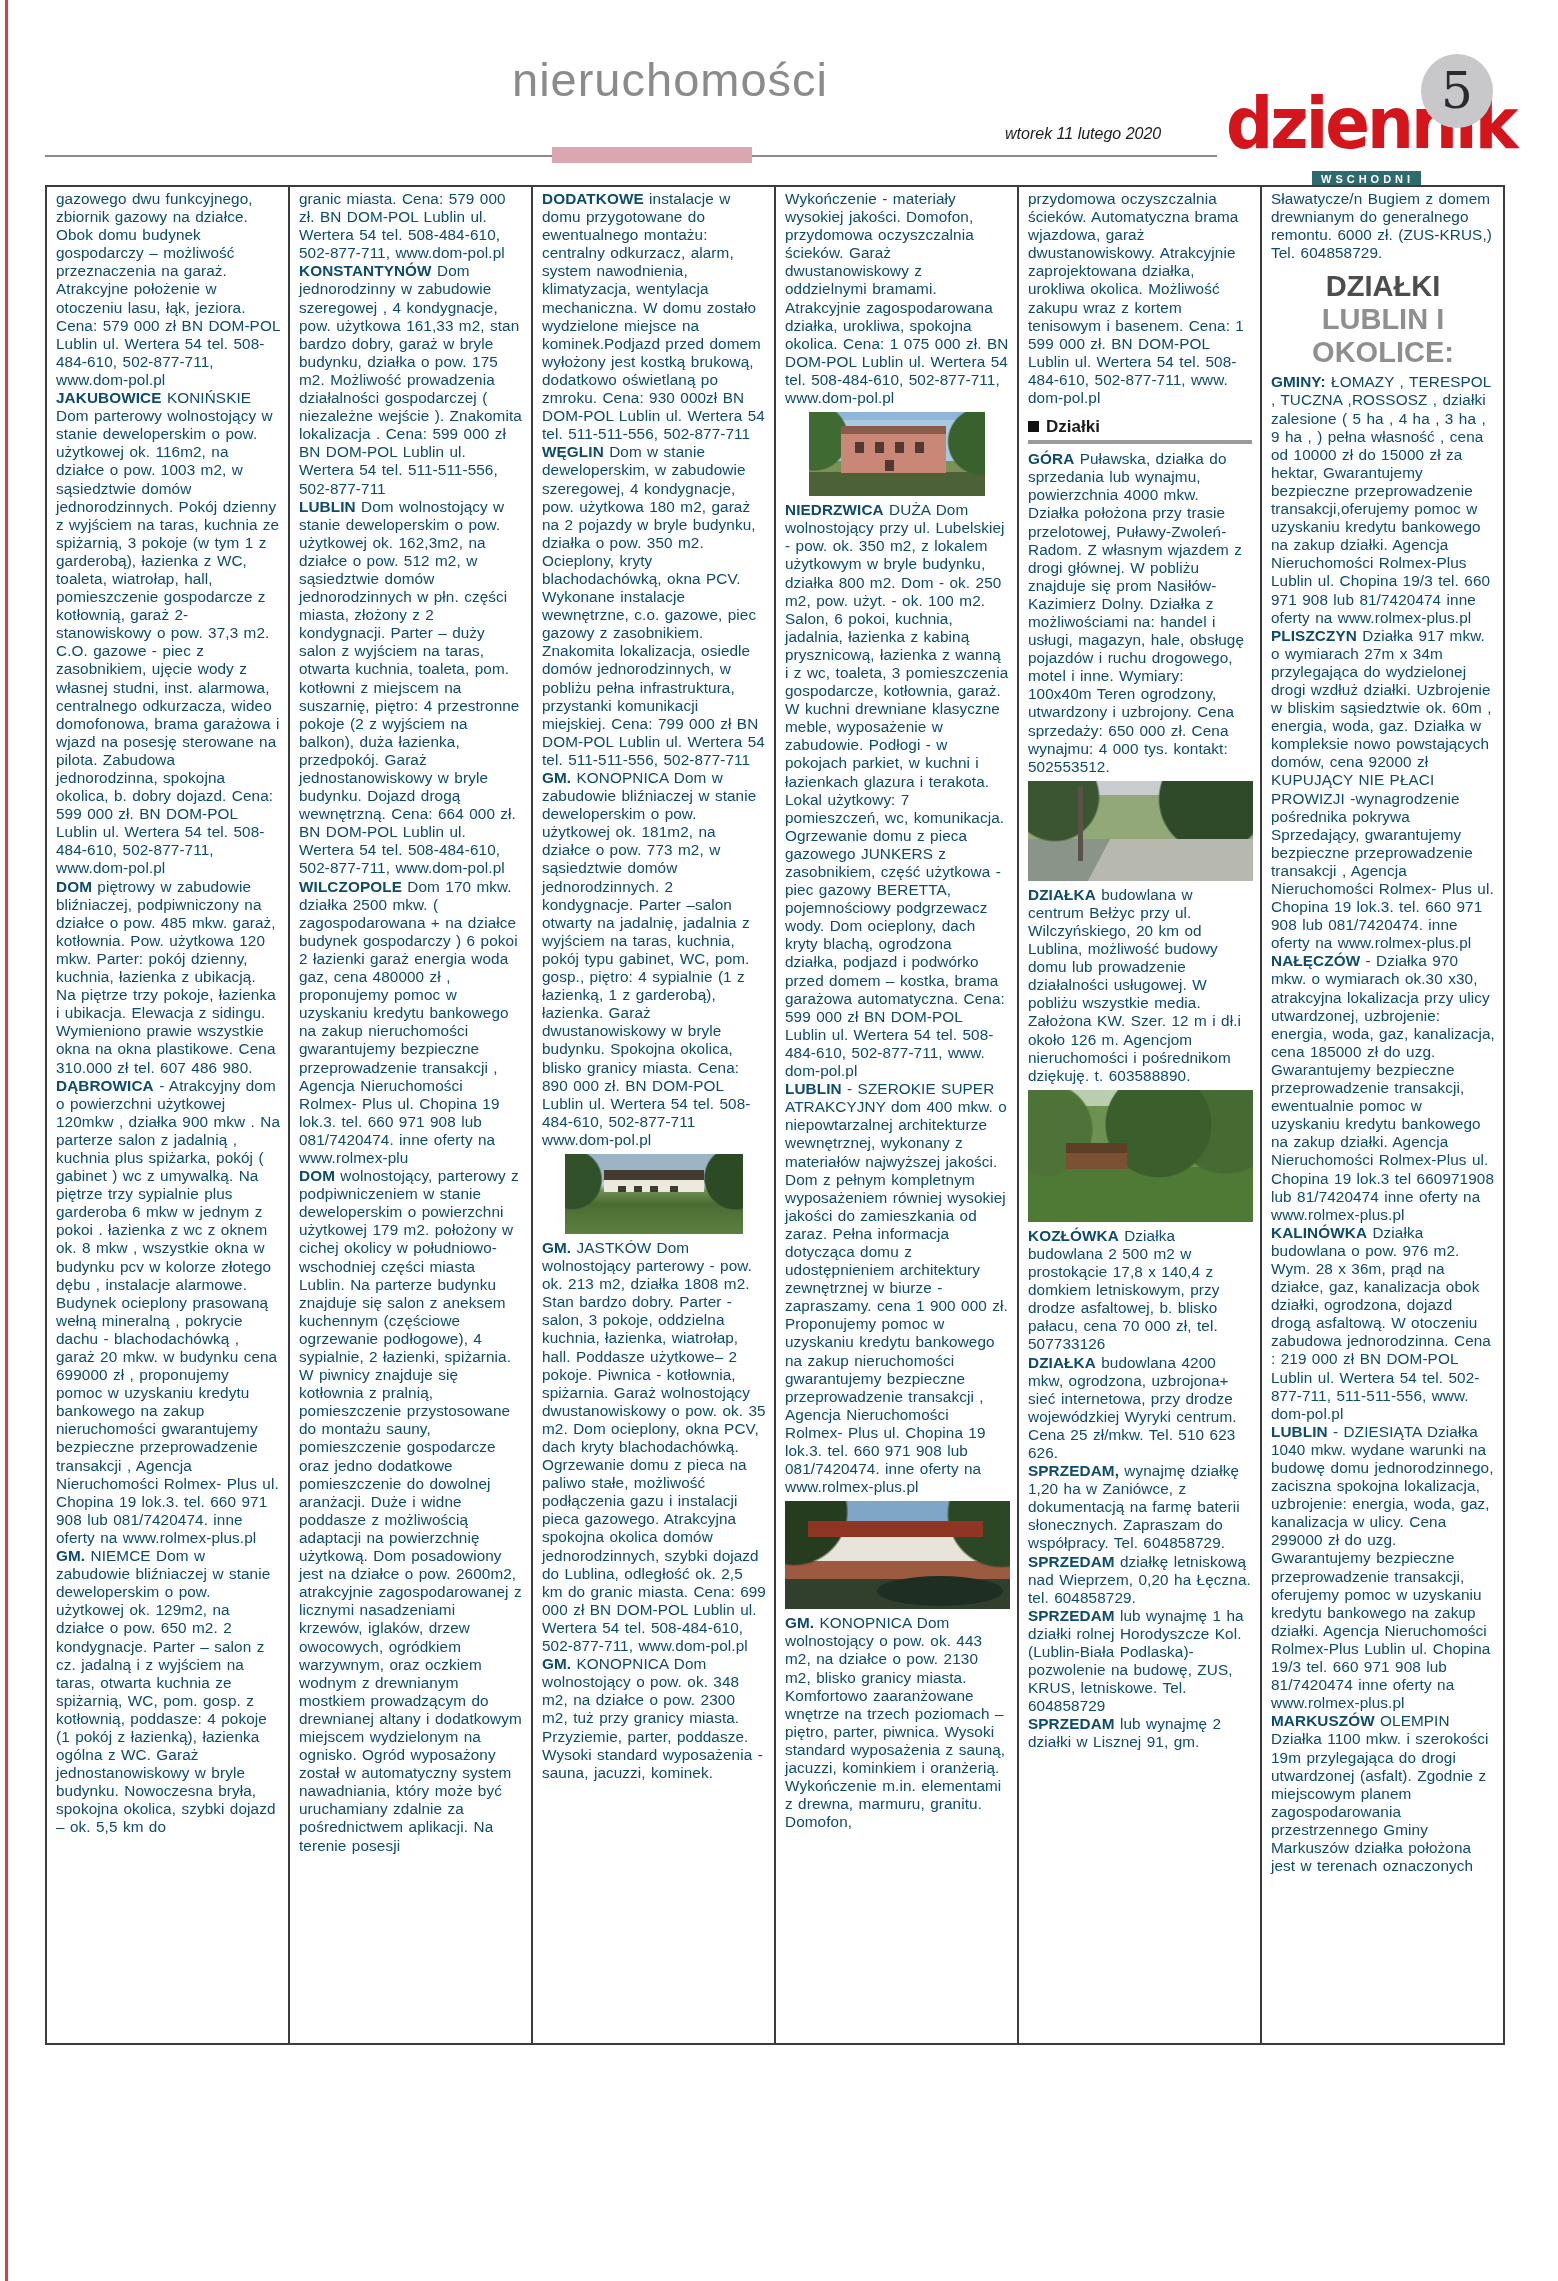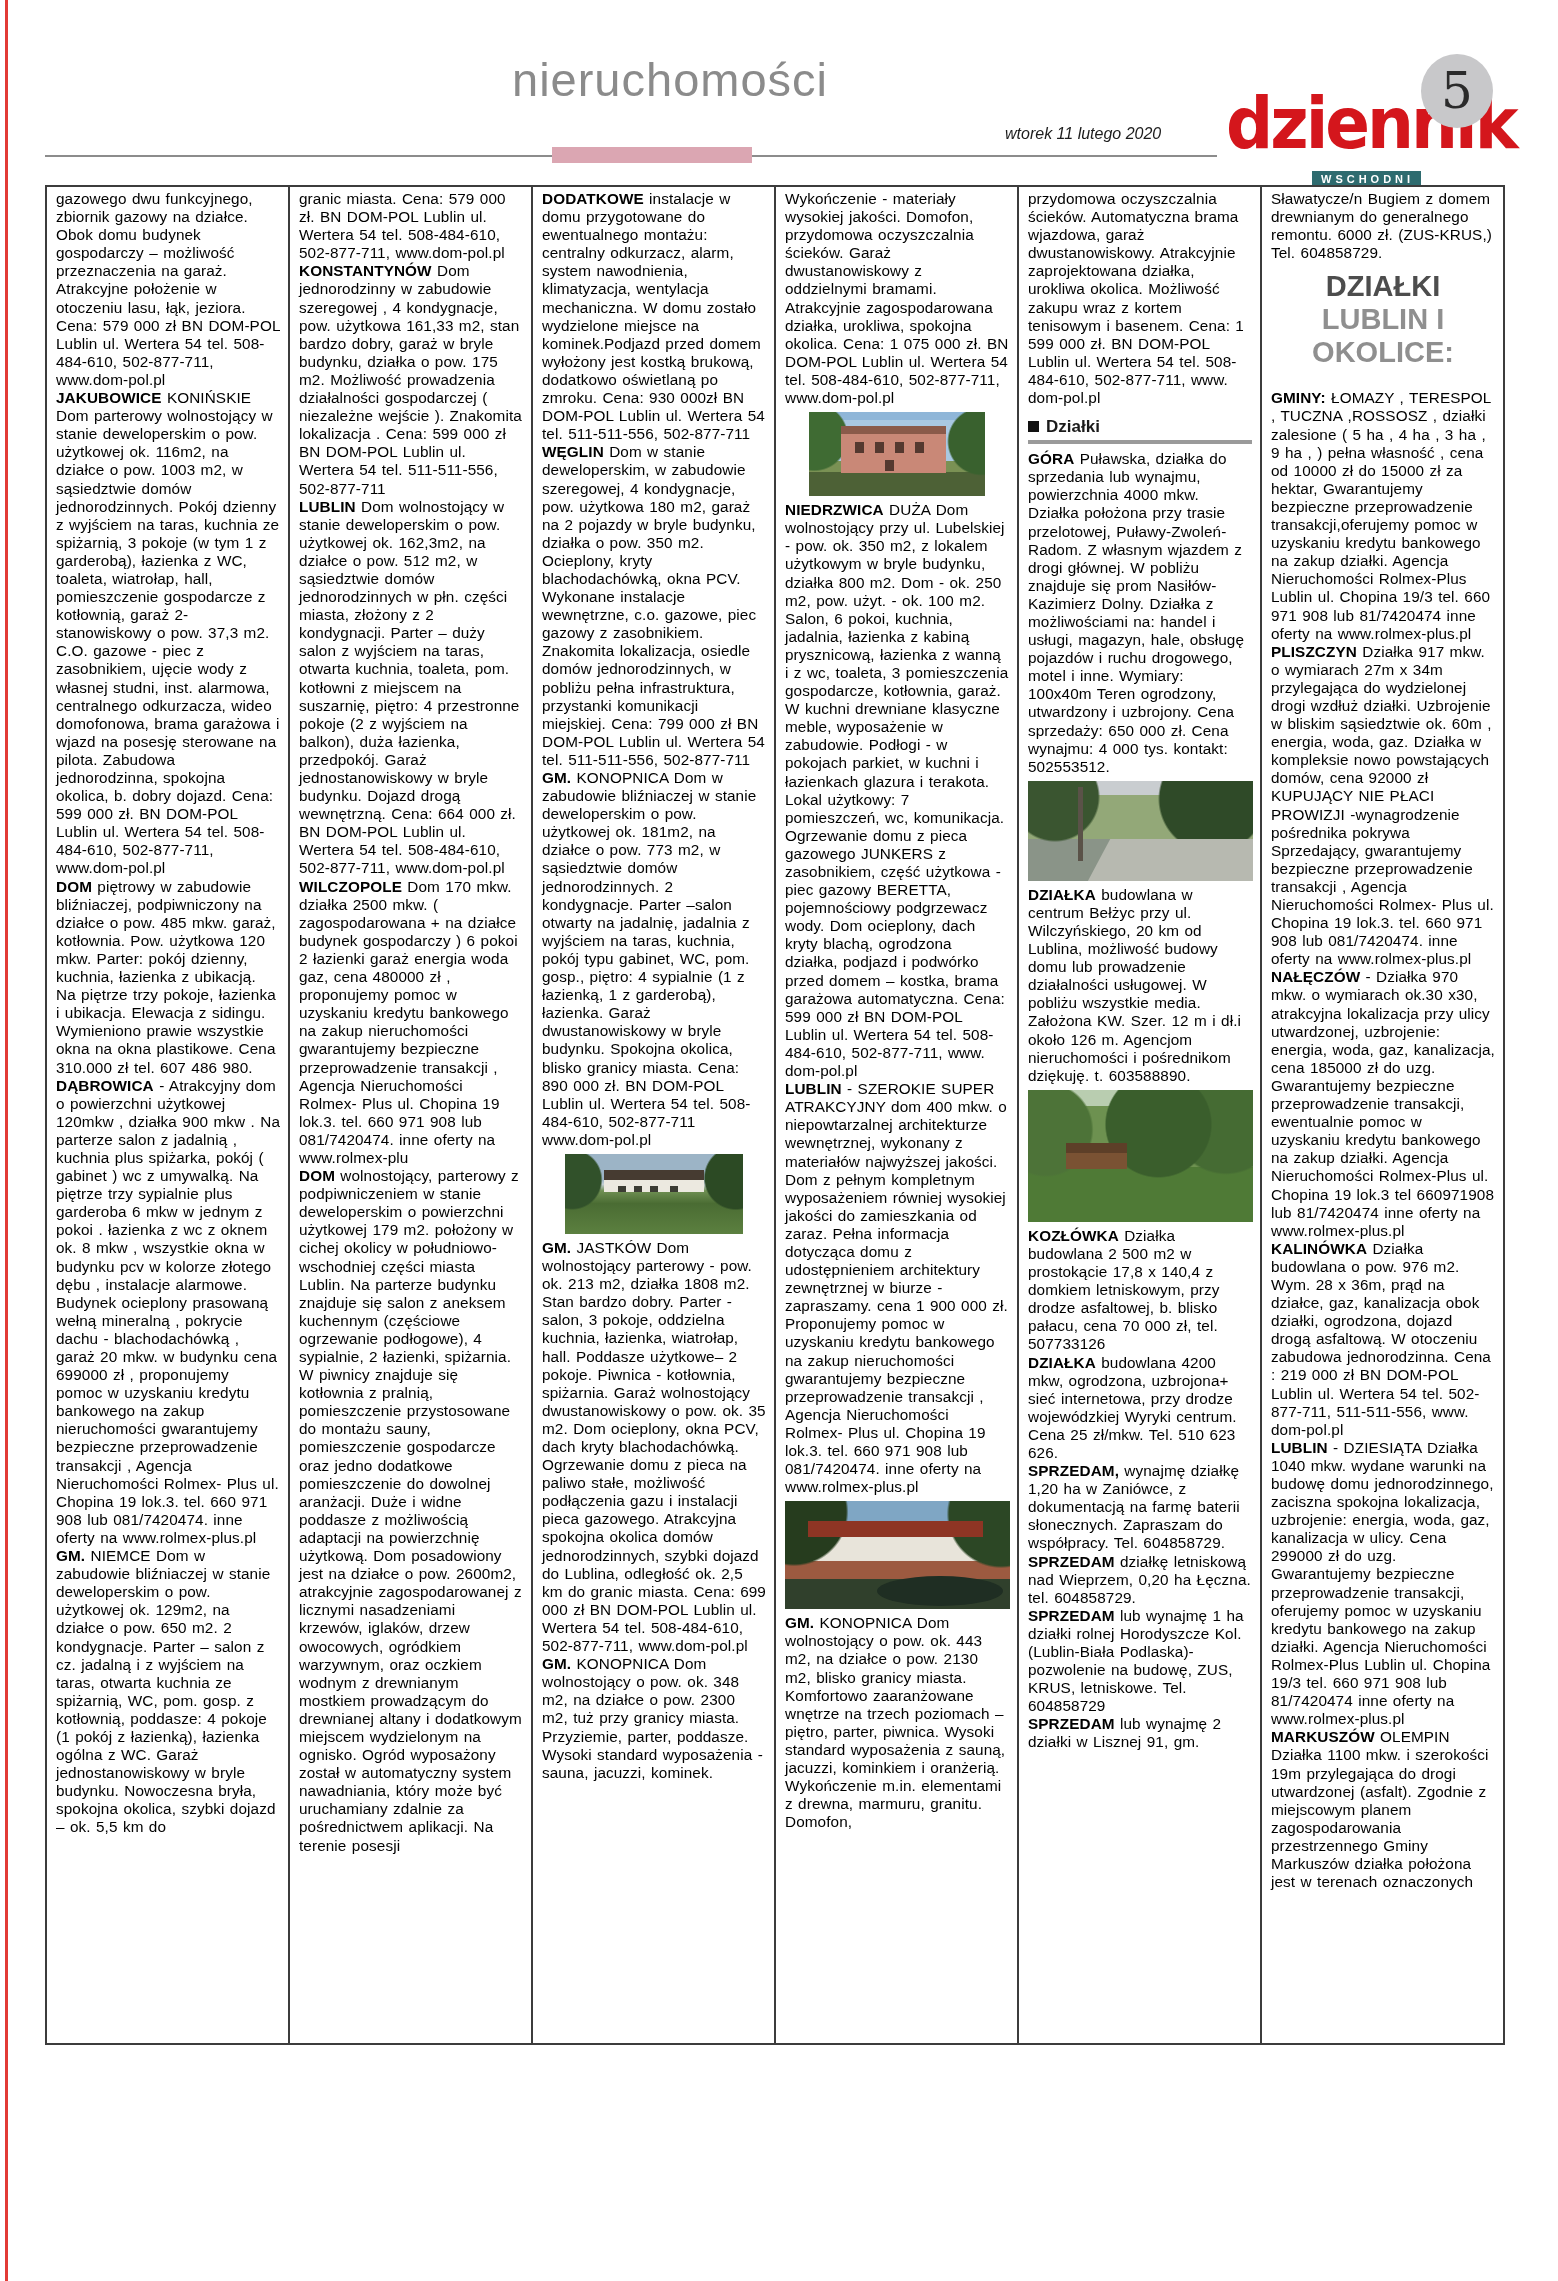--- a/index.html
+++ b/index.html
@@ -25,28 +25,28 @@
               text-align:center;line-height:74px;font-family:"DejaVu Serif",serif;
               font-size:50px;color:#2b2b2b;}
 
   
   .grid{position:absolute;top:185px;left:45px;width:1460px;height:1860px;
         display:flex;border:2px solid #3c3c3c;background:#fff;box-sizing:border-box;}
   .col{flex:1 1 0;border-right:2px solid #3c3c3c;padding:3px 8px 0 9px;overflow:hidden;}
   .col:last-child{border-right:none;}
 
   .ad{margin:0;font-size:15.3px;line-height:18.1px;letter-spacing:0.1px;
-      word-spacing:1px;color:#000000;}
+      word-spacing:1px;color:#0c4a6e;}
   .ad .b{font-weight:bold;}
 
   .section{margin:10px 0 6px;padding-bottom:3px;border-bottom:4px solid #9a9a9a;
            font-weight:bold;font-size:17px;}
   .sq{display:inline-block;width:11px;height:11px;background:#111;margin-right:7px;}
 
-  .bigheader{text-align:center;margin:8px 0 20px;font-weight:bold;font-size:29px;line-height:33px;}
+  .bigheader{text-align:center;margin:8px 0 4px;font-weight:bold;font-size:29px;line-height:33px;}
   .bh1{color:#4d4d4d;}
   .bh2{color:#8f8f8f;}
 
   
   .photo{position:relative;overflow:hidden;margin:5px auto;}
   .ph-bungalow{background:
       radial-gradient(circle at 4% 32%, #31512a 0 16%, rgba(0,0,0,0) 17%),
       radial-gradient(circle at 96% 30%, #2c4a24 0 17%, rgba(0,0,0,0) 18%),
       linear-gradient(180deg,#9cb4c6 0 32%,#c3cfd4 38%,#6f8f53 46%,#4a6c33 62%,#5c8040 100%);}
   .ph-bungalow::before{content:"";position:absolute;left:22%;top:20%;width:56%;height:28%;

